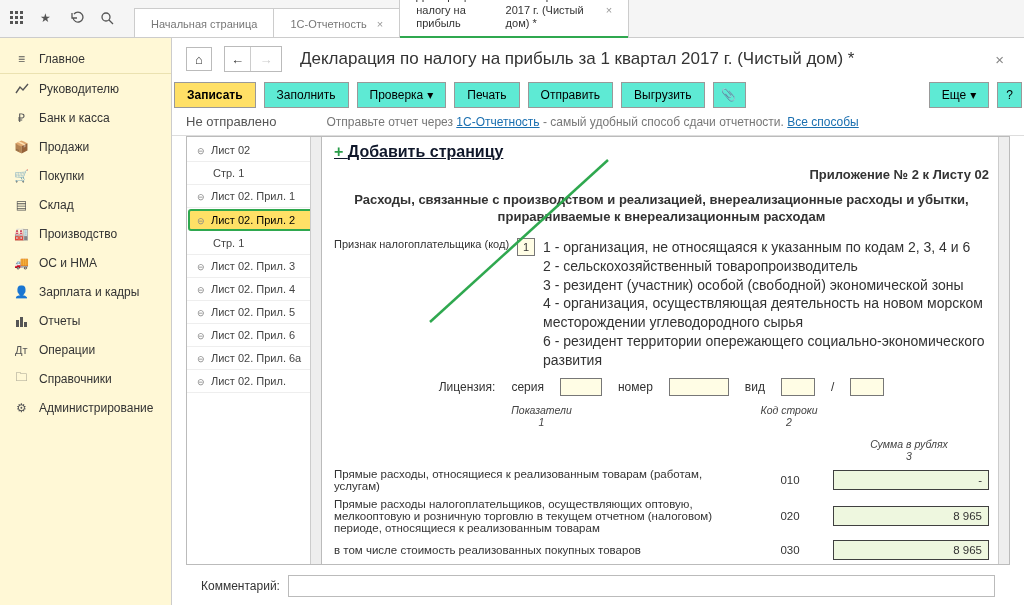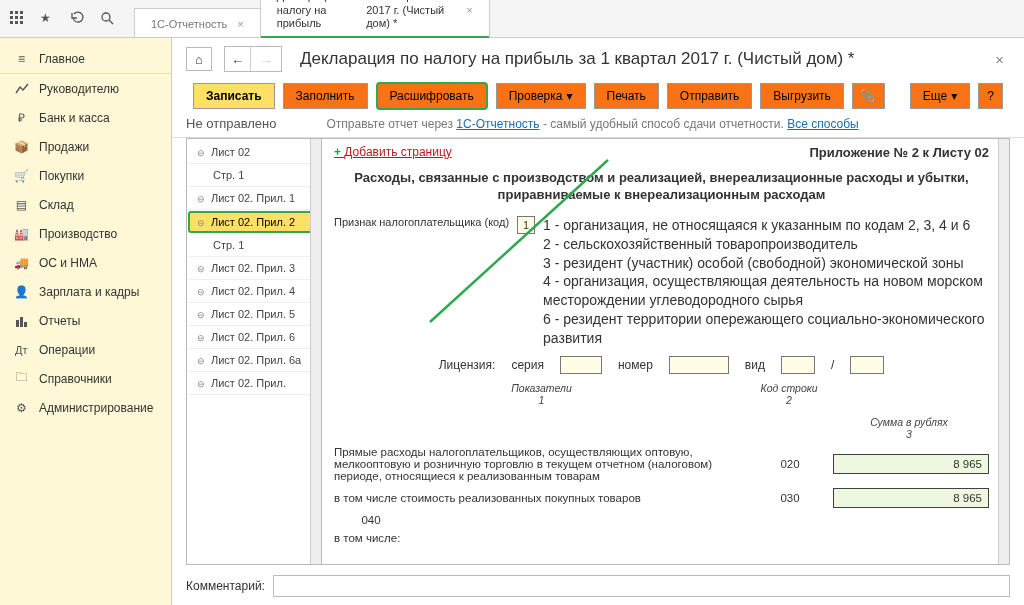--- a/index.html
+++ b/index.html
@@ -20,22 +20,22 @@
   .side-item { display: flex; align-items: center; gap: 10px; padding: 7px 10px 7px 14px; color: #333; font-size: 12px; cursor: pointer; }
   .side-col { border-bottom: 1px solid #ebe2b1; }
   .side-icon { width: 15px; height: 15px; display:flex; align-items:center; justify-content:center; color:#555; }
 
   .main { flex: 1; display: flex; flex-direction: column; position: relative; }
   .main-header { padding: 8px 14px 4px; display: flex; align-items: center; gap: 10px; }
   .hbtn { width: 26px; height: 24px; border: 1px solid #bbb; background: #fff; display:inline-flex; align-items:center; justify-content:center; cursor:pointer; margin-right: 2px; font-size:13px; }
   .title { flex:1; font-size: 17px; padding: 0 8px; }
   .closex { font-size: 15px; color:#888; cursor:pointer; padding:0 6px; }
   
-  .toolbar { padding: 6px 21px 2px; display: flex; align-items: center; gap: 8px; }
-  .btn { border: 1px solid #999; background: #f97316; padding: 5px 12px; font-size: 12px; cursor: pointer; display:inline-flex; align-items:center; gap:4px; }
+  .toolbar { padding: 6px 2px 2px; display: flex; align-items: center; gap: 8px; }
+  .btn { border: 1px solid #999; background: #5eead4; padding: 5px 12px; font-size: 12px; cursor: pointer; display:inline-flex; align-items:center; gap:4px; }
   .btn.yellow { background: #ffe066; font-weight: bold; }
   .btn.hl { border: 2.5px solid #2fa84f; border-radius: 4px; }
   .btn.small { padding: 5px 8px; }
   .spacer { flex:1; }
   
   .status-line { padding: 4px 14px 6px; display:flex; align-items:center; gap:10px; font-size:12px; color:#777; border-bottom: 1px solid #ddd; }
   .status-left { color: #555; font-size: 13px; }
   .link { color: #1a6fb0; text-decoration: underline; cursor:pointer; }
 
   .content { flex:1; display:flex; overflow:hidden; padding: 0 14px 4px; }
@@ -43,37 +43,37 @@
   .tree-pane::after { content:""; position:absolute; right:0; top:0; bottom:0; width:10px; background:#eee; border-left:1px solid #ccc; }
   .tree { padding: 2px 0; font-size: 11px; }
   .tnode { padding: 5px 10px 5px 10px; border-bottom: 1px solid #eee; color:#444; white-space:normal; cursor:pointer; display:flex; gap:4px; }
   .tnode .tg { color:#888; font-size:9px; padding-top:2px; flex:0 0 10px; }
   .tnode.selected { background: #ffe066; color:#000; border: 2.5px solid #2fa84f; border-radius:3px; margin: 1px; padding: 3px 7px; }
   .tchild { padding-left: 26px; }
 
   .form-pane { flex:1; border: 1px solid #bbb; border-left:none; overflow:hidden; position:relative; background:#fff; }
   .form-scroll { position:absolute; top:0; bottom:0; right:10px; left:0; padding: 6px 10px 4px 12px; overflow:hidden; }
   .form-pane::after { content:""; position:absolute; right:0; top:0; bottom:0; width:10px; background:#eee; border-left:1px solid #ccc; }
-  .addpage { color:#b91c1c; text-decoration: underline; cursor:pointer; font-size:12px; }
+  .addpage { color:#0f172a; text-decoration: underline; cursor:pointer; font-size:16px;font-weight:bold; }
   .addpage::before { content:"+ "; color:#2a9d4a; font-weight:bold; }
-  .apptitle { text-align:right; font-weight:bold; font-size:13px; }
+  .apptitle { text-align:right; font-weight:bold; font-size:13px;margin-top:24px; }
   .formtitle { text-align:center; font-weight:bold; font-size:13px; margin: 10px 0 12px; line-height:1.3; }
   .kodline { display:flex; align-items:flex-start; gap:8px; font-size:11px; }
   .kodbox { border:1px solid #777; background:#fffde5; width:18px; height:18px; text-align:center; padding-top:2px; font-size:11px; }
   .kodlegend { font-size: 14px; color:#333; line-height: 1.35; flex:1; }
   .lic { font-size:12px; display:flex; align-items:center; gap:16px; justify-content:center; margin-top:8px; }
   .licbox { border:1px solid #777; background:#fffde5; height:18px; width:42px; }
   .colhead { display:flex; font-size:10.5px; font-style:italic; text-align:center; margin-top:8px; color:#444; }
   .colhead .c1 { flex:1; } .colhead .c2 { width:80px; } .colhead .c3 { width:160px;margin-top:34px; }
   .row { display:flex; align-items:center; font-size:11.5px; margin-top:6px; gap:6px; }
   .row .r1 { flex:1; }
   .row .r2 { width:74px; text-align:center; }
   .row .r3 { width:156px; border:1px solid #404040; background:#eef7df; text-align:right; padding:3px 6px; height:20px; }
   
-  .comment { display:flex; align-items:center; gap:8px; padding:6px 14px 8px; font-size:12px; }
+  .comment { display:flex; align-items:center; gap:8px; padding:6px 29px 8px; font-size:12px; }
   .comment input { flex:1; border:1px solid #bbb; padding:3px 4px; font-size:12px; }
 
   svg.arrow-line { position:absolute; pointer-events:none; }
 </style>
 </head>
 <body>
 
 <div class="topbar">
   <div class="topbar-icons">
     <span class="topbar-icon"><svg width="14" height="14" viewBox="0 0 14 14">
@@ -91,20 +91,23 @@
     <span class="topbar-icon"><svg width="14" height="14" viewBox="0 0 14 14">
           <path d="M2 2v5h5M3 7a5 5 0 1 0 1-4" fill="none" stroke="#555" stroke-width="1.3"></path>
         </svg></span>
     <span class="topbar-icon"><svg width="14" height="14" viewBox="0 0 14 14">
           <circle cx="6" cy="6" r="4" fill="none" stroke="#555" stroke-width="1.3"></circle>
           <line x1="9" y1="9" x2="13" y2="13" stroke="#555" stroke-width="1.3"></line>
         </svg></span>
   </div>
   <div class="tabs">
     <div class="tab">
+        <span>Начальная страница</span>
+      </div>
+    <div class="tab">
         <span>1С-Отчетность</span>
         <span class="tab-close">×</span>
       </div>
     <div class="tab active">
       <div style="display:flex;flex-direction:row;line-height:1.2">
           <span>Декларация по налогу на прибыль</span>
           <span>за 1 квартал 2017 г. (Чистый дом) *</span>
         </div>
       <span class="tab-close">×</span>
     </div>
@@ -188,21 +191,20 @@
           <span class="hbtn" style="border:none;border-right:1px solid #ccc">←</span>
           <span class="hbtn" style="border:none;color:#ccc">→</span>
         </span>
       <div class="title">Декларация по налогу на прибыль за 1 квартал 2017 г. (Чистый дом) *</div>
       <span class="closex">×</span>
     </div>
 
     <div class="toolbar">
       <button class="btn yellow">Записать</button>
       <button class="btn">Заполнить</button>
-      <button class="btn hl">Расшифровать</button>
       <button class="btn">
           <span>Проверка</span> 
           <span>▾</span>
         </button>
       <button class="btn">Печать</button>
       <button class="btn">Отправить</button>
       <button class="btn">Выгрузить</button>
       <button class="btn small">
           <span>📎</span>
         </button>
@@ -293,20 +295,25 @@
             <span>/</span>
               <span class="licbox" style="width:34px"></span>
           </div>
           <div class="colhead">
             <div class="c1"><span>Показатели</span><br><span>1</span></div>
             <div class="c2"><span>Код строки</span><br><span>2</span></div>
             <div class="c3"><span>Сумма в рублях</span><br><span>3</span></div>
           </div>
           <div id="rows-container">
               <div class="row">
+                <div class="r1">Прямые расходы, относящиеся к реализованным товарам (работам, услугам)</div>
+                <div class="r2">010</div>
+                <div class="r3">-</div>
+              </div>
+              <div class="row">
                 <div class="r1">Прямые расходы налогоплательщиков, осуществляющих оптовую, мелкооптовую и розничную торговлю в текущем отчетном (налоговом) периоде, относящиеся к реализованным товарам</div>
                 <div class="r2">020</div>
                 <div class="r3">8 965</div>
               </div>
               <div class="row">
                 <div class="r1"> в том числе стоимость реализованных покупных товаров</div>
                 <div class="r2">030</div>
                 <div class="r3">8 965</div>
               </div>
               <div class="row">

